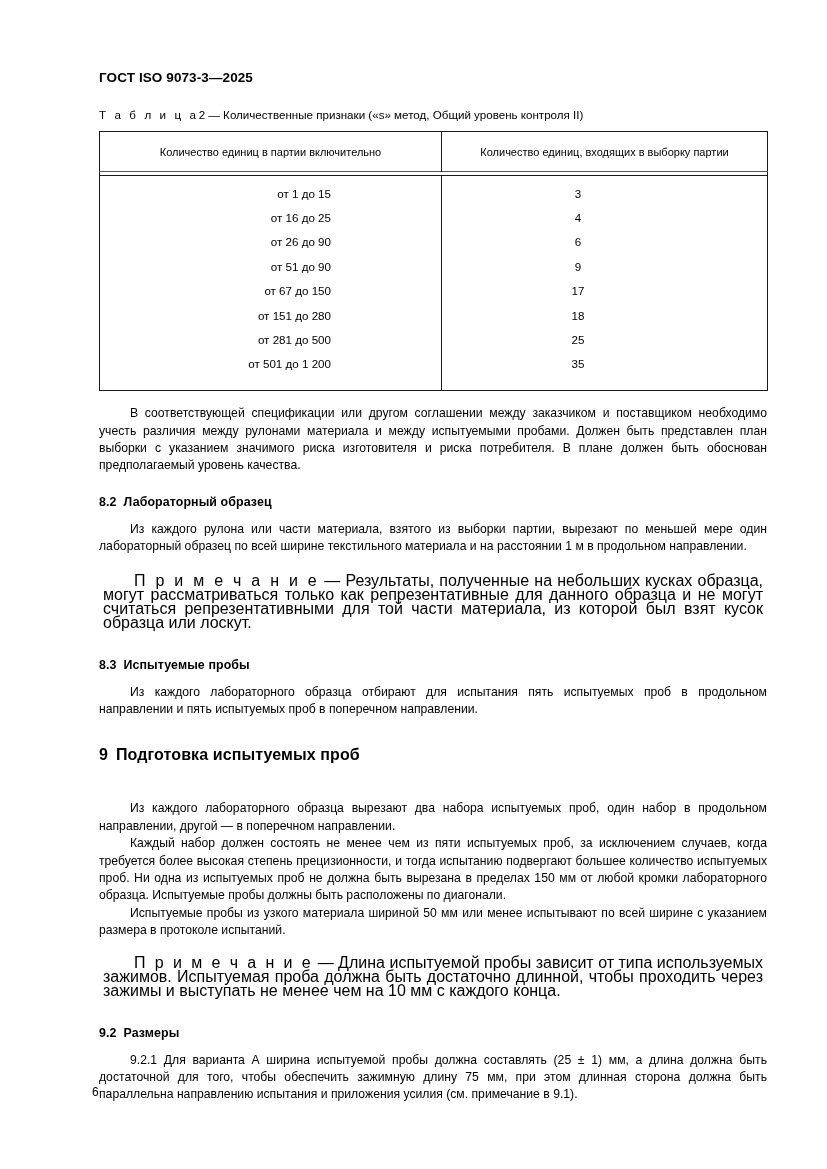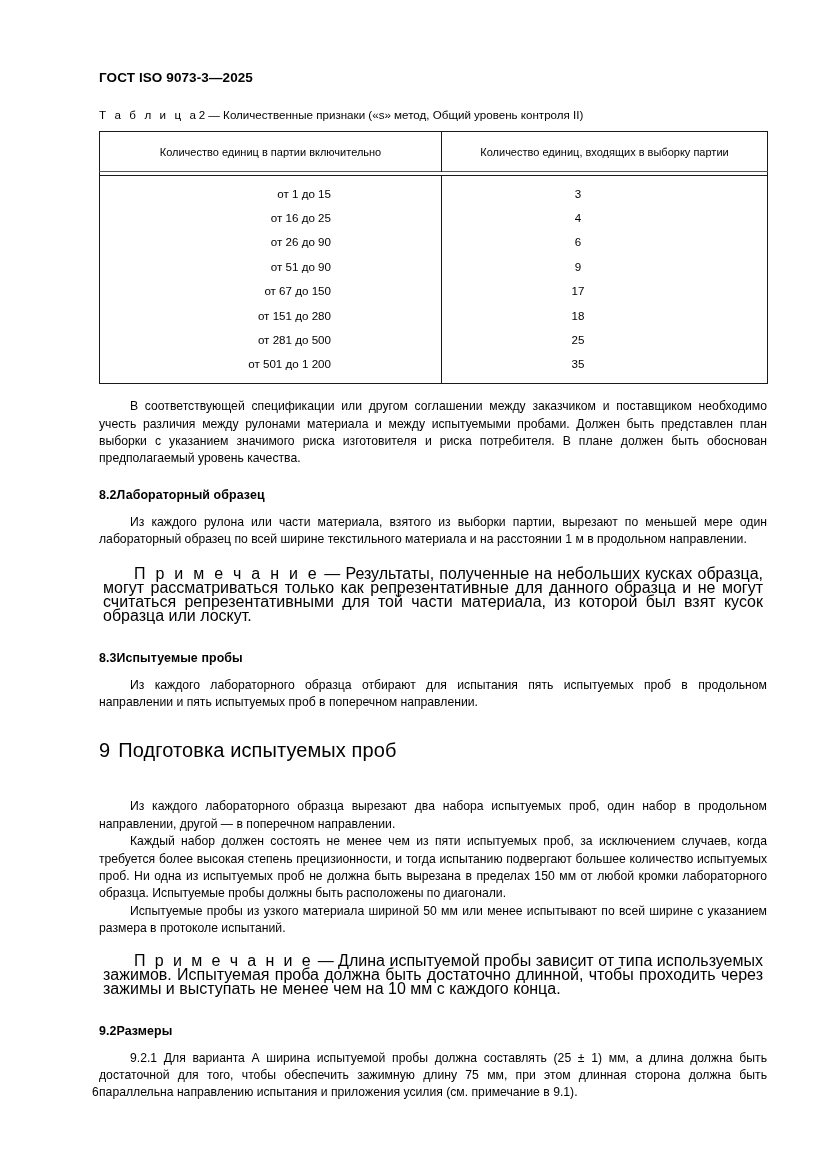--- a/index.html
+++ b/index.html
@@ -92,21 +92,21 @@
 
   .data-table tbody td {
     font-size: 11.6px;
     padding: 0;
     height: 24.4px;
     vertical-align: middle;
     border-right: 1.2px solid #1a1a1a;
   }
   .data-table tbody td:last-child { border-right: none; }
   .data-table tbody tr:first-child td { padding-top: 5px; }
-  .data-table tbody tr:last-child td { padding-bottom: 7px; }
+  .data-table tbody tr:last-child td { padding-bottom: 14px; }
 
   .cell-range {
     display: block;
     text-align: right;
     padding-right: 110px;
   }
   .cell-count {
     display: block;
     text-align: center;
     padding-right: 53px;
@@ -124,25 +124,25 @@
   p.body.indent { text-indent: 31px; }
 
   
   h3.sub {
     font-size: 12.4px;
     font-weight: bold;
     margin: 0;
     padding: 0;
     letter-spacing: 0.1px;
   }
-  h3.sub .num { }
+  h3.sub .num { margin-right: 7px; }
 
   h2.clause {
-    font-size: 20px;
-    font-weight: normal;
+    font-size: 16px;
+    font-weight: bold;
     margin: 0;
     padding: 0;
     letter-spacing: 0.1px;
   }
   h2.clause .num { margin-right: 8px; }
 
   
   p.note {
     font-size: 16px;
     line-height: 14px;

